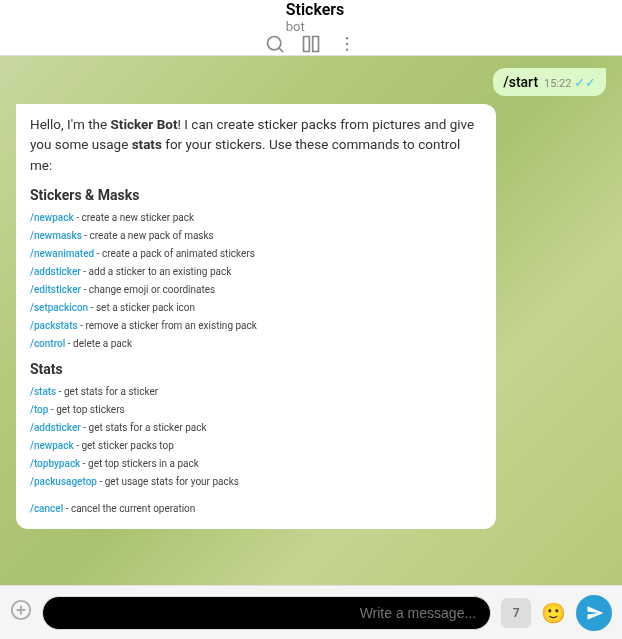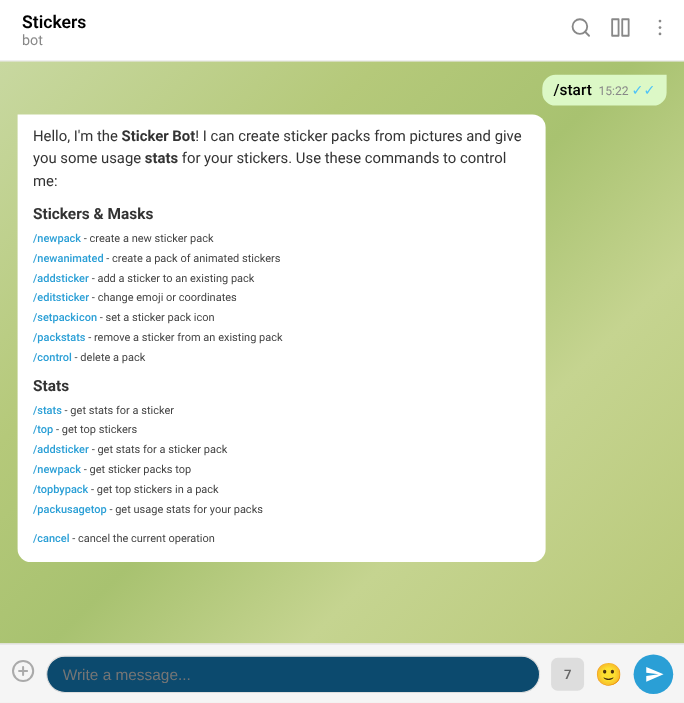--- a/index.html
+++ b/index.html
@@ -15,20 +15,21 @@
 
     
     .header {
       background: #fff;
       height: 56px;
       display: flex;
       align-items: center;
       padding: 0 12px;
       border-bottom: 1px solid #e0e0e0;
       flex-shrink: 0;
+      flex-direction: column;
     }
     .header-info {
       flex: 1;
       margin-left: 8px;
     }
     .header-title {
       font-size: 16px;
       font-weight: 600;
       color: #000;
       line-height: 1.2;
@@ -132,27 +133,28 @@
       height: 54px;
       display: flex;
       align-items: center;
       padding: 0 10px;
       gap: 10px;
       border-top: 1px solid #e0e0e0;
       flex-shrink: 0;
     }
     .input-field {
       flex: 1;
-      background: #0c4a6e;
+      background: #000000;
       border: 1px solid #ddd;
       border-radius: 20px;
       padding: 8px 14px;
       font-size: 14px;
       color: #999;
       outline: none;
+      text-align: right;
     }
     .input-icon {
       color: #aaa;
       font-size: 20px;
       cursor: pointer;
     }
     .send-btn {
       width: 36px;
       height: 36px;
       background: #2a9fd6;
@@ -230,20 +232,21 @@
   </div>
 
   <div class="bubble-received">
     <div class="msg-intro">
       Hello, I'm the <b>Sticker Bot</b>! I can create sticker packs from pictures and give you some usage <b>stats</b> for your stickers. Use these commands to control me:
     </div>
 
     <div class="section-title">Stickers &amp; Masks</div>
 
     <div class="cmd-line"><span class="cmd">/newpack</span><span class="cmd-desc"> - create a new sticker pack</span></div>
+    <div class="cmd-line"><span class="cmd">/newmasks</span><span class="cmd-desc"> - create a new pack of masks</span></div>
     <div class="cmd-line"><span class="cmd">/newanimated</span><span class="cmd-desc"> - create a pack of animated stickers</span></div>
     <div class="cmd-line"><span class="cmd">/addsticker</span><span class="cmd-desc"> - add a sticker to an existing pack</span></div>
     <div class="cmd-line"><span class="cmd">/editsticker</span><span class="cmd-desc"> - change emoji or coordinates</span></div>
     <div class="cmd-line"><span class="cmd">/setpackicon</span><span class="cmd-desc"> - set a sticker pack icon</span></div>
     <div class="cmd-line"><span class="cmd">/packstats</span><span class="cmd-desc"> - remove a sticker from an existing pack</span></div>
     <div class="cmd-line"><span class="cmd">/control</span><span class="cmd-desc"> - delete a pack</span></div>
 
     <div class="section-title">Stats</div>
 
     <div class="cmd-line"><span class="cmd">/stats</span><span class="cmd-desc"> - get stats for a sticker</span></div>

